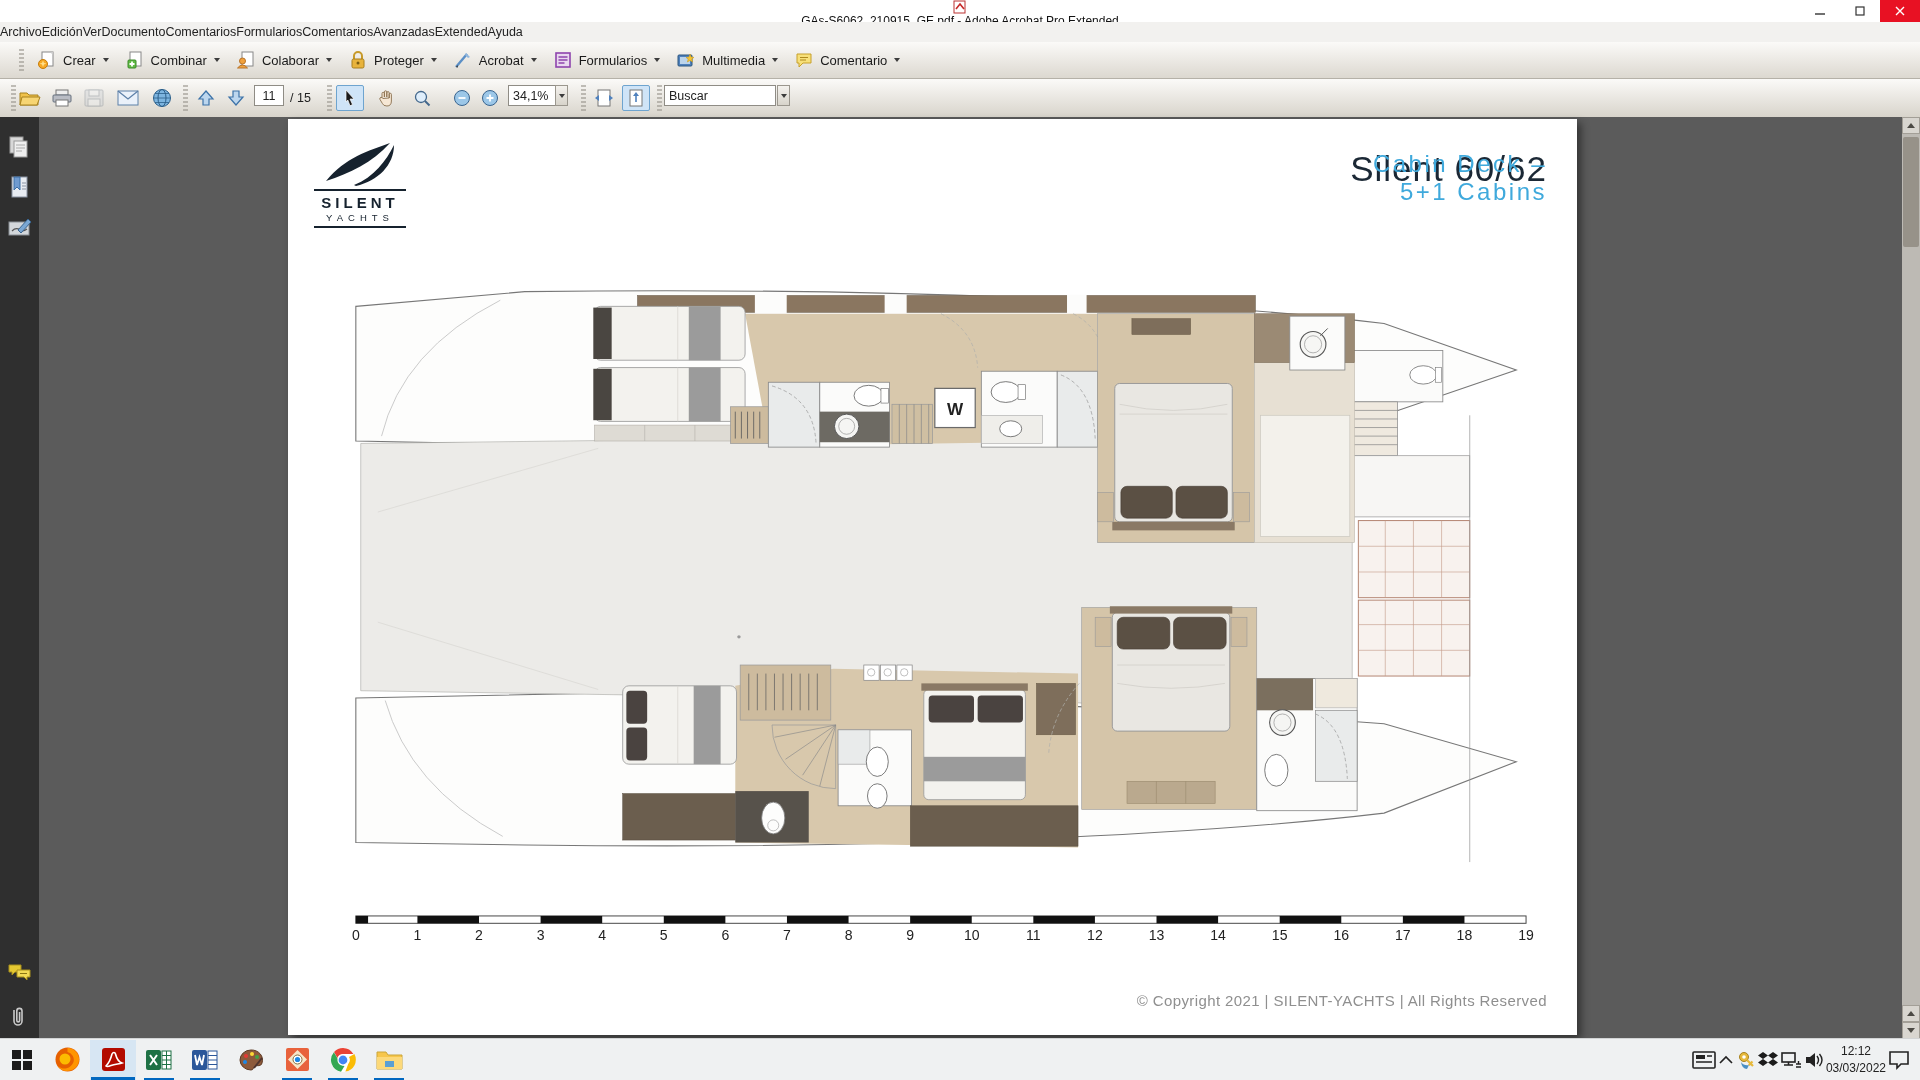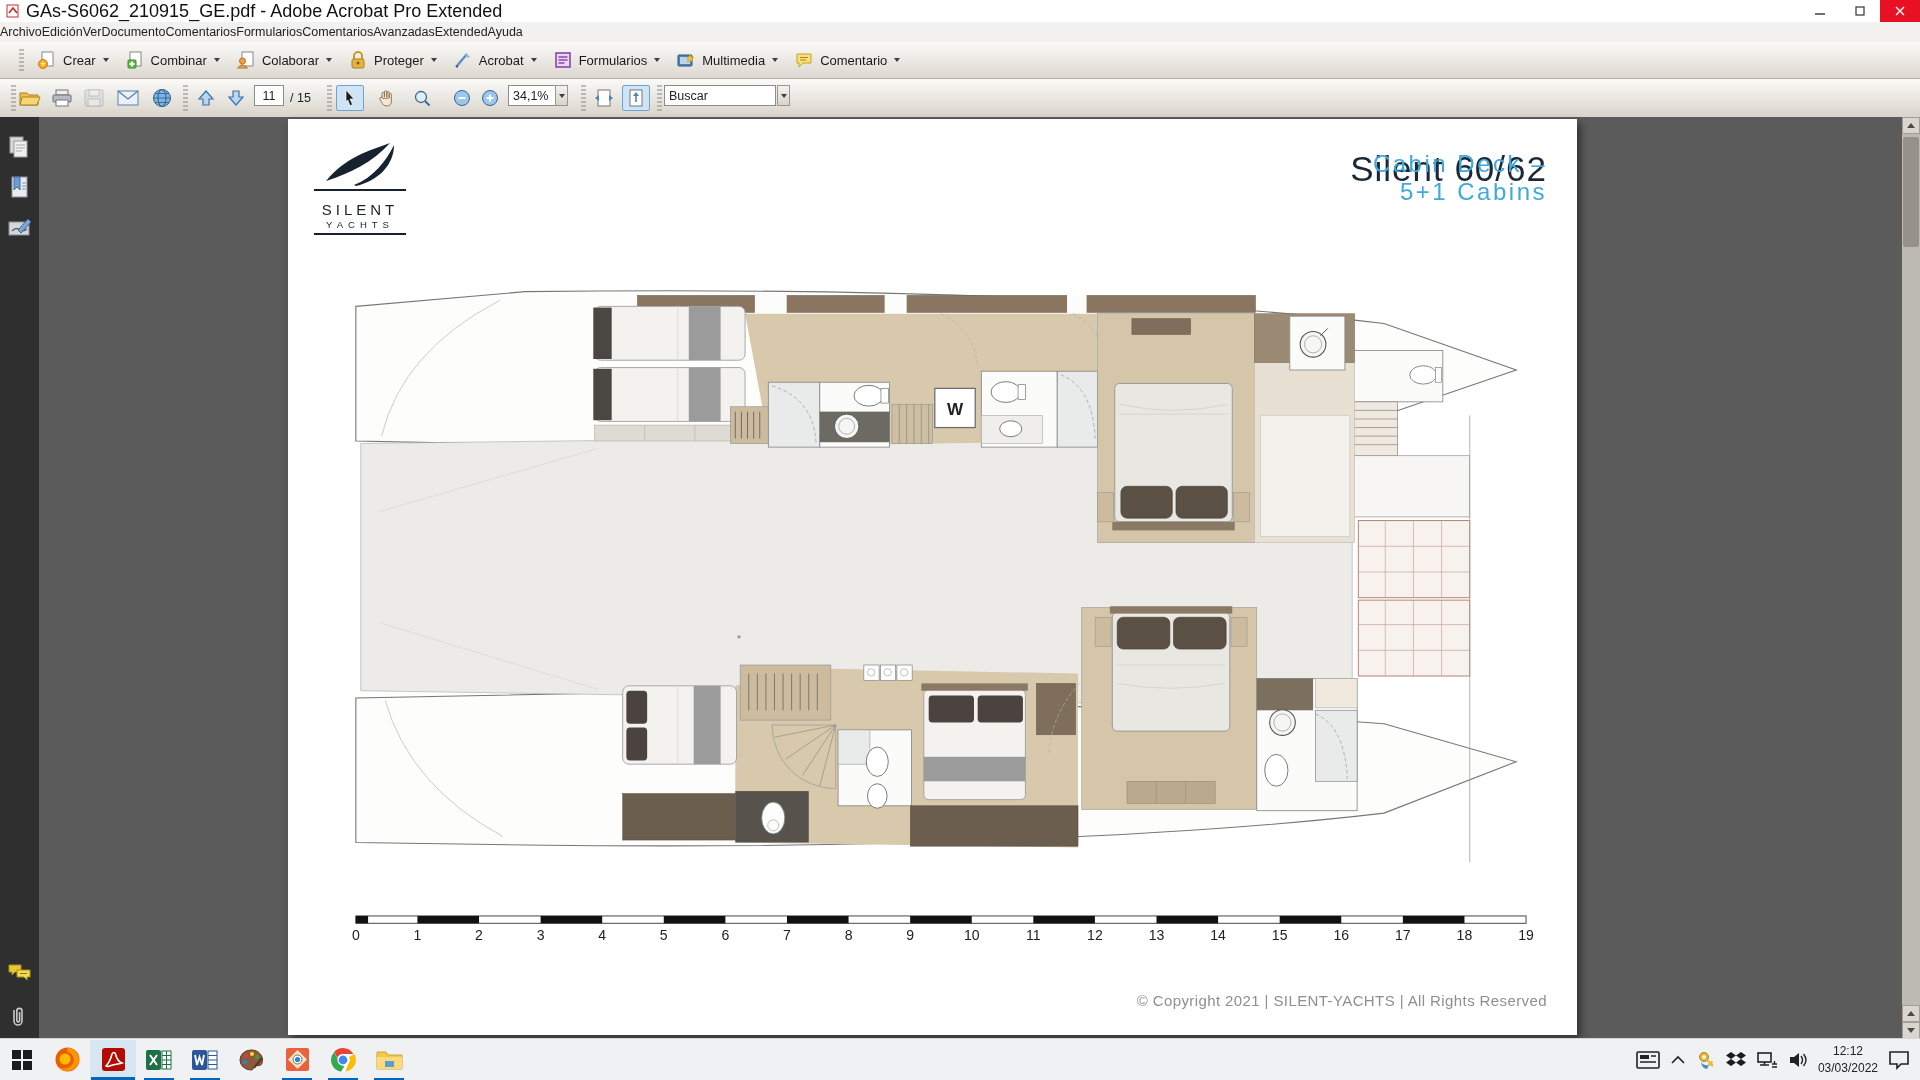--- a/index.html
+++ b/index.html
@@ -1,20 +1,20 @@
 <!DOCTYPE html>
 <html><head>
 <meta charset="utf-8">
 <style>
   html,body{margin:0;padding:0;background:#000;}
   #app{position:relative;width:1920px;height:1080px;overflow:hidden;
        font-family:"Liberation Sans",sans-serif;background:#5b5b5b;user-select:none;}
   
   .titlebar{position:absolute;left:0;top:0;width:100%;height:22px;background:#ffffff;
-            border-bottom:1px solid #d9d9d9;display:flex;align-items:center;font-size:18px;color:#111;}
+            border-bottom:1px solid #d9d9d9;display:flex;align-items:center;font-size:12px;color:#111;flex-direction:column;}
   .titlebar .ticon{margin:0 6px 0 6px;}
   .win-controls{position:absolute;right:0;top:0;height:22px;display:flex;}
   .win-btn{width:40px;height:22px;display:flex;align-items:center;justify-content:center;}
   .win-btn.close{background:#e81123;}
   
   .menubar{position:absolute;left:0;top:22px;width:100%;height:20px;background:#f2f1ef;
            border-bottom:1px solid #d6d3cc;display:flex;align-items:center;font-size:12.5px;color:#222;}
   .menubar span{padding:0 0;}
   
   .toolbar1{position:absolute;left:0;top:42px;width:100%;height:37px;
@@ -41,39 +41,39 @@
   .vs-btn{position:absolute;left:0;width:18px;height:17px;background:#d9d6d0;border:1px solid #a39f97;
           box-sizing:border-box;display:flex;align-items:center;justify-content:center;}
   .vs-thumb{position:absolute;left:1px;width:16px;background:#979289;border-radius:2px;}
   .tri-up{width:0;height:0;border-left:4px solid transparent;border-right:4px solid transparent;border-bottom:5px solid #4c4a45;}
   .tri-dn{width:0;height:0;border-left:4px solid transparent;border-right:4px solid transparent;border-top:5px solid #4c4a45;}
   
   .page{position:absolute;left:288px;top:2px;width:1289px;height:916px;background:#ffffff;
         box-shadow:4px 4px 8px rgba(0,0,0,.45);}
   .brand{position:absolute;left:26px;top:22px;width:92px;text-align:center;color:#16222e;}
   .brand .line{height:2px;background:#16222e;margin:2px 0;}
-  .brand .b1{font-size:15px;font-weight:normal;letter-spacing:4px;margin-top:10px;}
+  .brand .b1{font-size:15px;font-weight:bold;letter-spacing:4px;margin-top:3px;}
   .brand .b2{font-size:9.5px;letter-spacing:5px;margin-top:1px;margin-bottom:3px;}
   .doc-title{position:absolute;right:30px;top:30px;text-align:right;}
   .doc-title .t1{font-size:35px;color:#1b2835;letter-spacing:1px;}
   .doc-title .t2{font-size:24px;color:#3fa9dc;letter-spacing:2.5px;margin-top:10px;}
   .copyright{position:absolute;right:30px;top:873px;font-size:15px;color:#8f8f8f;letter-spacing:.4px;}
   .planwrap{position:absolute;left:59px;top:169px;}
   
   .taskbar{position:absolute;left:0;bottom:0;width:100%;height:41px;background:#eff1f2;
            border-top:1px solid #d2d4d5;display:flex;align-items:center;}
   .tb-search{display:flex;align-items:center;gap:8px;width:350px;height:33px;background:#fff;
              border:1px solid #b8b8b8;margin-left:6px;padding-left:10px;box-sizing:border-box;}
   .tb-search input{border:none;outline:none;font-size:13.5px;color:#555;width:280px;
                    font-family:"Liberation Sans",sans-serif;background:transparent;}
   .tb-app{width:46px;height:40px;display:flex;align-items:center;justify-content:center;position:relative;}
   .tb-app .ind{position:absolute;bottom:0;left:8px;right:8px;height:2px;background:#0067c0;}
   .tb-app.active{background:#d7e6f3;}
   .tb-app.active .ind{left:1px;right:1px;height:3px;}
-  .tray{margin-left:auto;display:flex;align-items:center;gap:10px;padding-right:10px;}
+  .tray{margin-left:auto;display:flex;align-items:center;gap:2px;padding-right:10px;}
   .clock{font-size:12px;color:#222;text-align:center;line-height:1.35;}
   svg{display:block;}
 </style>
 </head>
 <body>
 
 <div id="app">
 
   <div class="titlebar">
     <span class="ticon">

